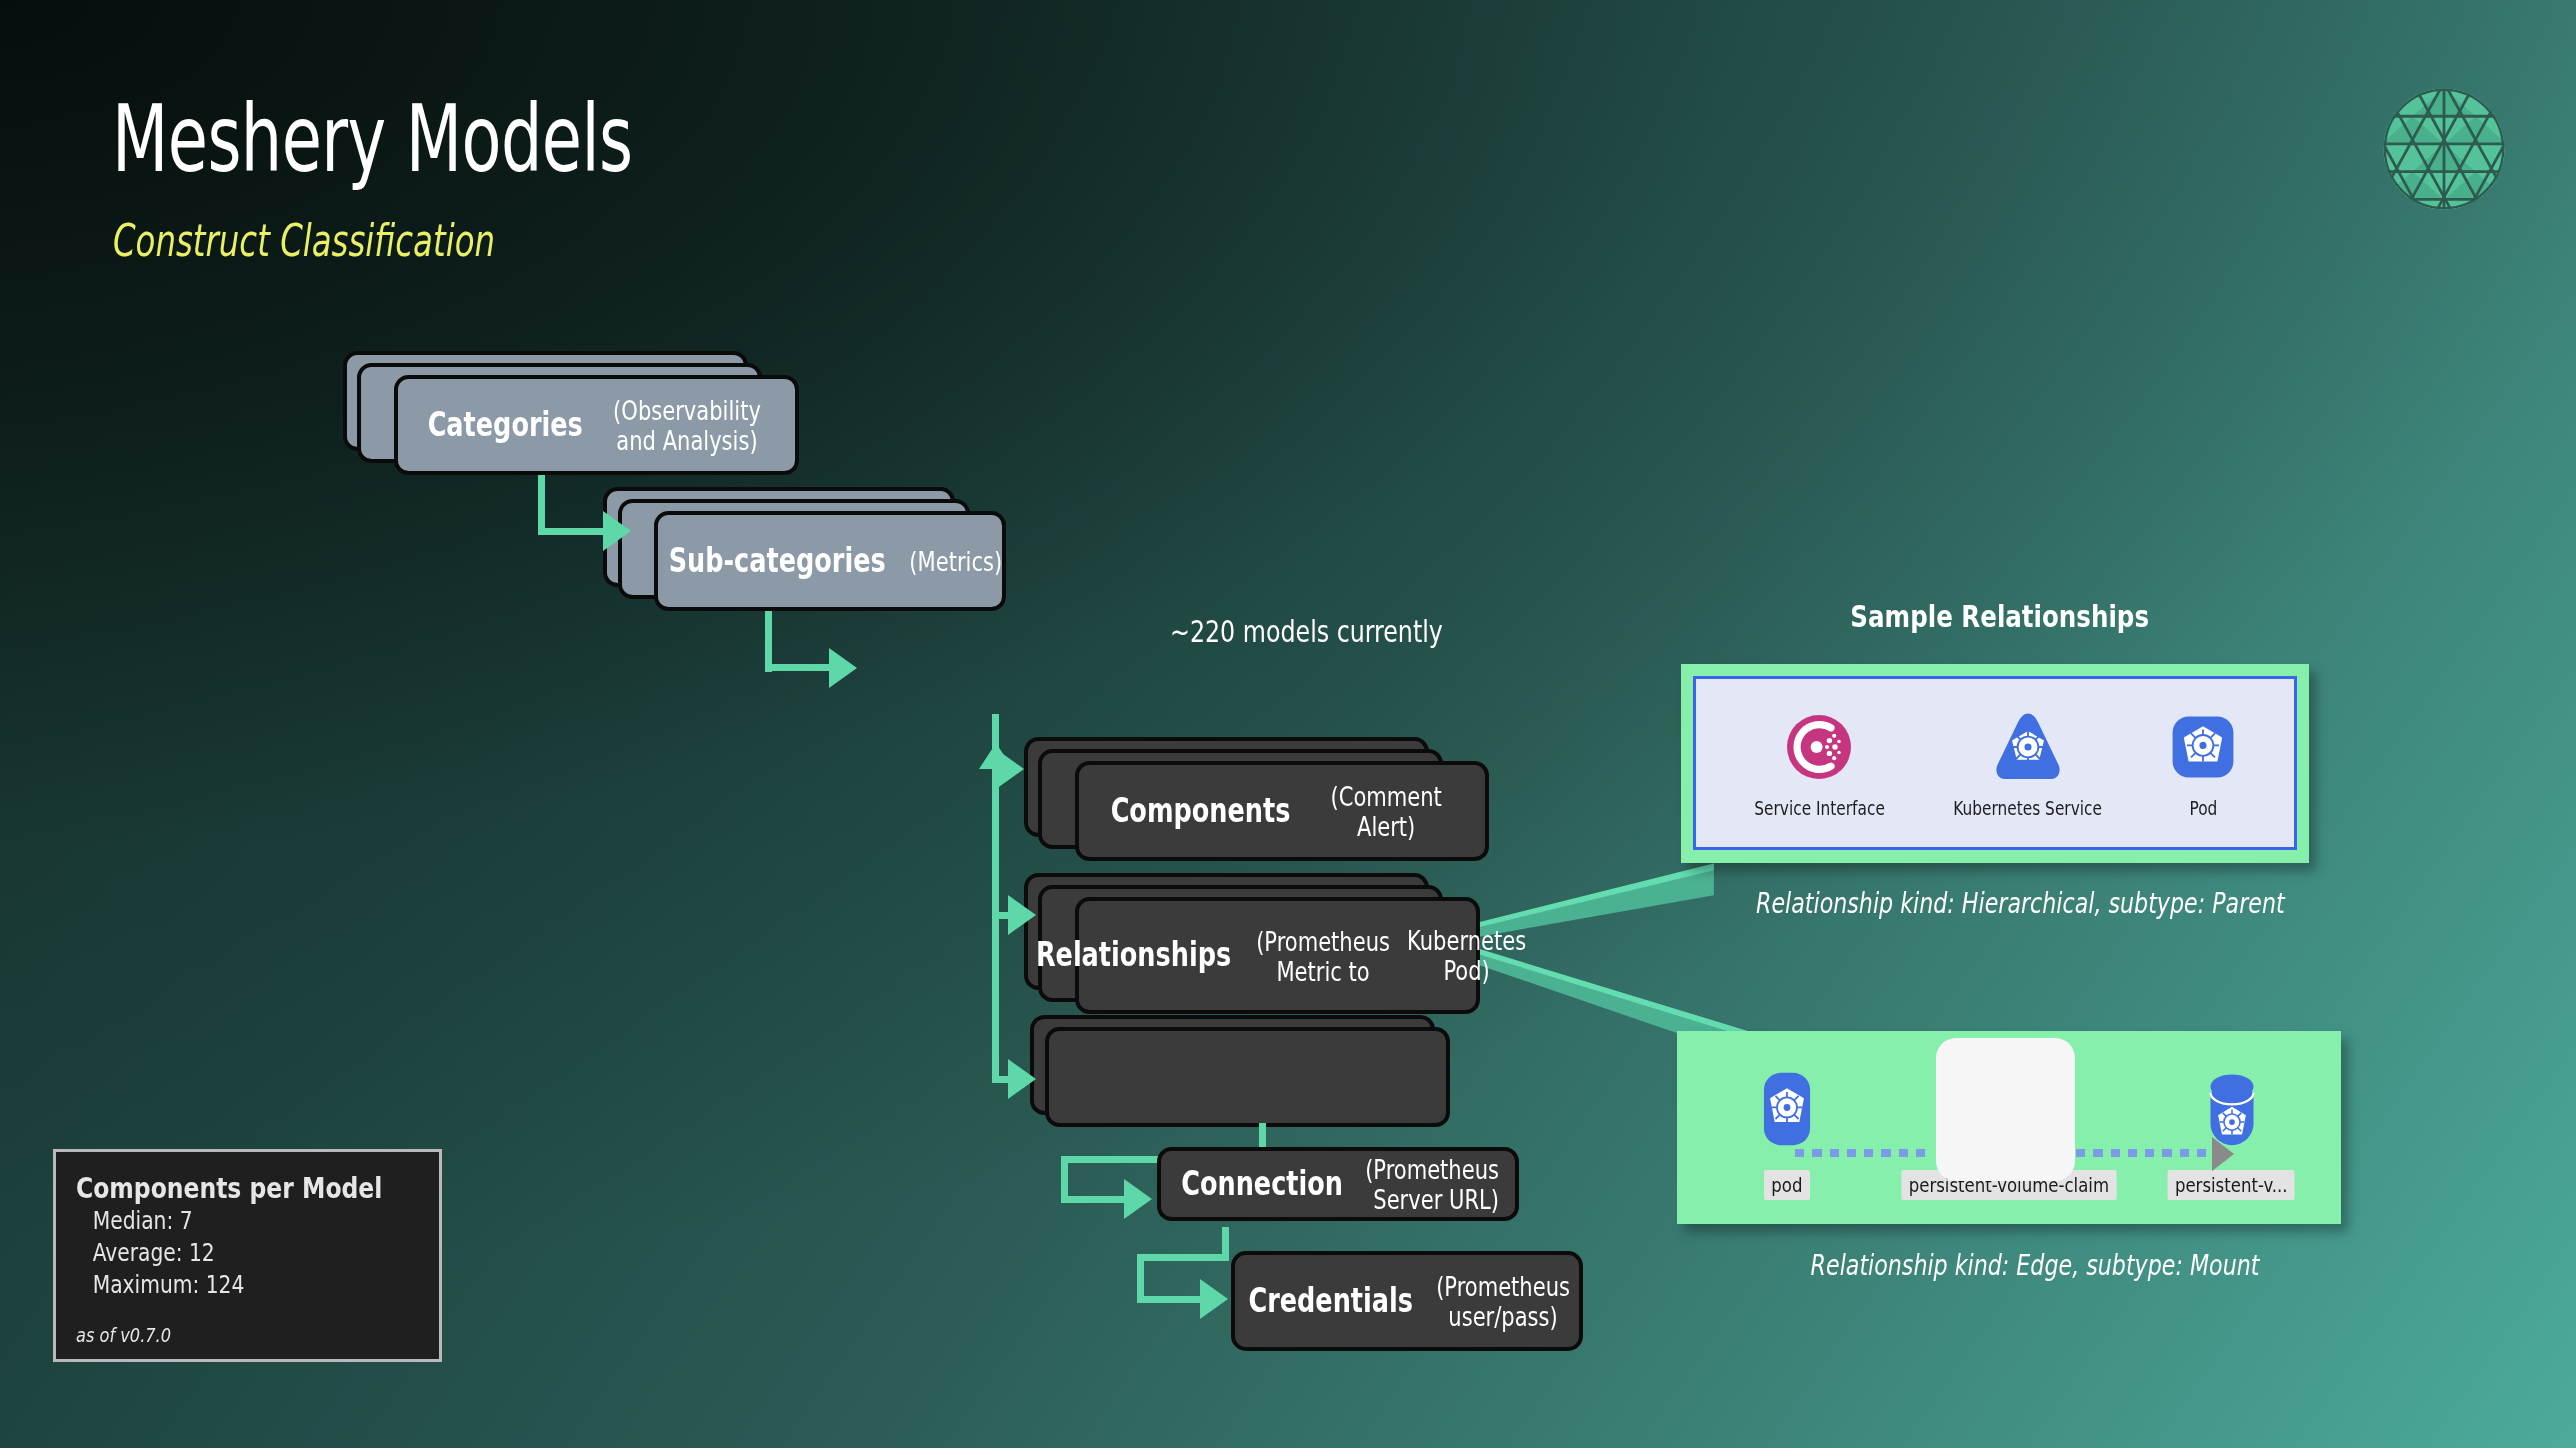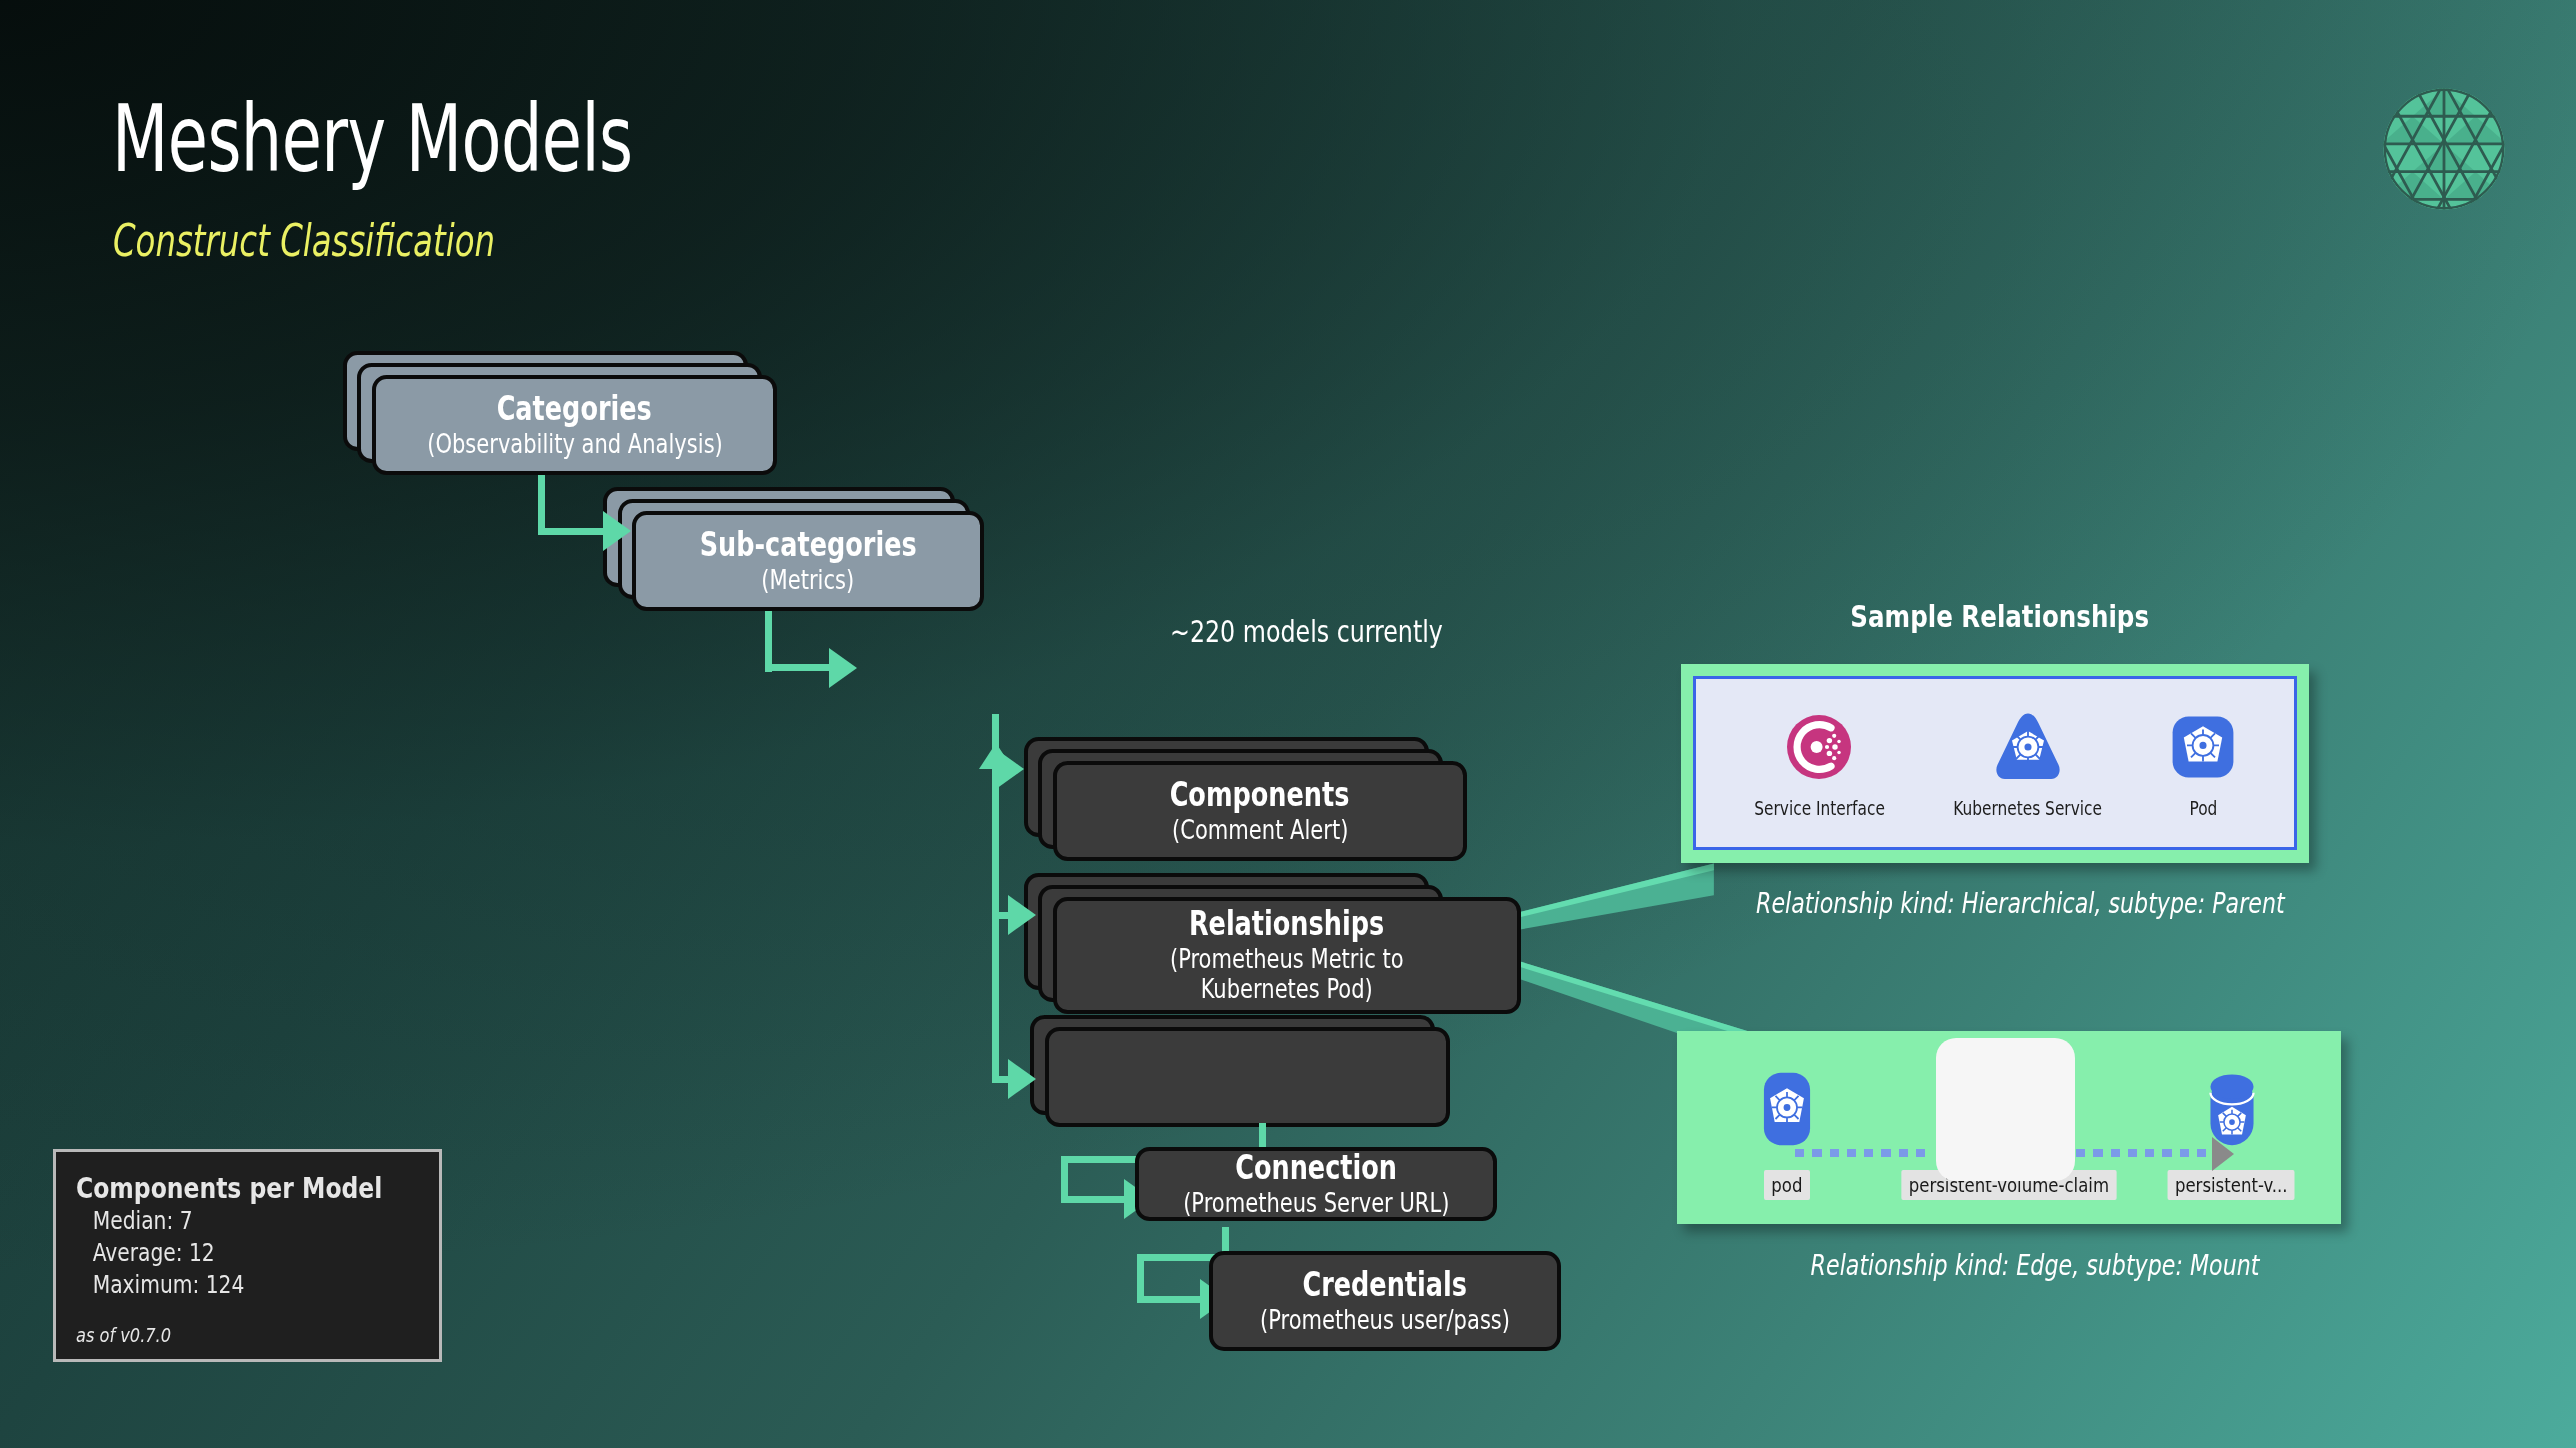--- a/index.html
+++ b/index.html
@@ -31,25 +31,26 @@
   }
 
   
   #logo { position:absolute; left:2381px; top:86px; width:126px; height:126px; }
 
   
   .node {
     position:absolute;
     border:4.6px solid #0b0b0b;
     border-radius:14.6px;
-    display:flex; flex-direction:column;
+    display:flex; 
     align-items:center; justify-content:center;
     text-align:center;
     padding:6.6px 17.3px;
     z-index:6;
+    margin-left:22px;
   }
   .node .nTitle {
     color:#ffffff; font-weight:700; font-size:33px; line-height:1.06;
     font-family:"DejaVu Sans Condensed","Liberation Sans",sans-serif;
     transform:scaleX(0.86); white-space:nowrap;
   }
   .node .nSub {
     color:#ffffff; font-weight:400; font-size:26.6px; line-height:1.12; margin-top:2px;
     font-family:"DejaVu Sans Condensed","Liberation Sans",sans-serif;
     transform:scaleX(0.88);
@@ -240,21 +241,21 @@
 
   <div class="stack-l2 dark" style="left:1024px; top:737px; width:405px; height:100px;"></div>
   <div class="stack-l1 dark" style="left:1038px; top:749px; width:405px; height:100px;"></div>
   <div class="node dark" id="nComponents" style="left:1053px; top:761px; width:414px; height:100px;">
     <div class="nTitle">Components</div>
     <div class="nSub">(Comment Alert)</div>
   </div>
 
   <div class="stack-l2 dark" style="left:1024px; top:873px; width:405px; height:117px;"></div>
   <div class="stack-l1 dark" style="left:1038px; top:885px; width:405px; height:117px;"></div>
-  <div class="node dark" id="nRelationships" style="left:1053px; top:897px; width:468px; height:117px;">
+  <div class="node dark" id="nRelationships" style="left:1053px; top:897px; width:405px; height:117px;">
     <div class="nTitle">Relationships</div>
     <div class="nSub">(Prometheus Metric to</div>
     <div class="nSub" style="margin-top:0">Kubernetes Pod)</div>
   </div>
 
   <div class="stack-l2 dark" style="left:1030px; top:1015px; width:405px; height:100px;"></div>
   <div class="stack-l1 dark" style="left:1045px; top:1027px; width:405px; height:100px;"></div>
 
   <div class="node dark" id="nConnection" style="left:1135px; top:1147px; width:362px; height:74px;text-align:right;">
     <div class="nTitle">Connection</div>

